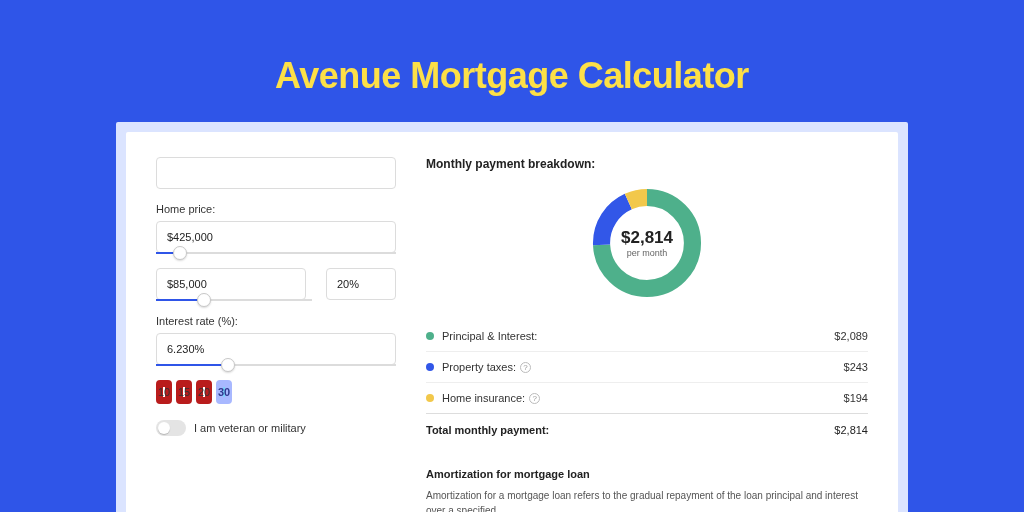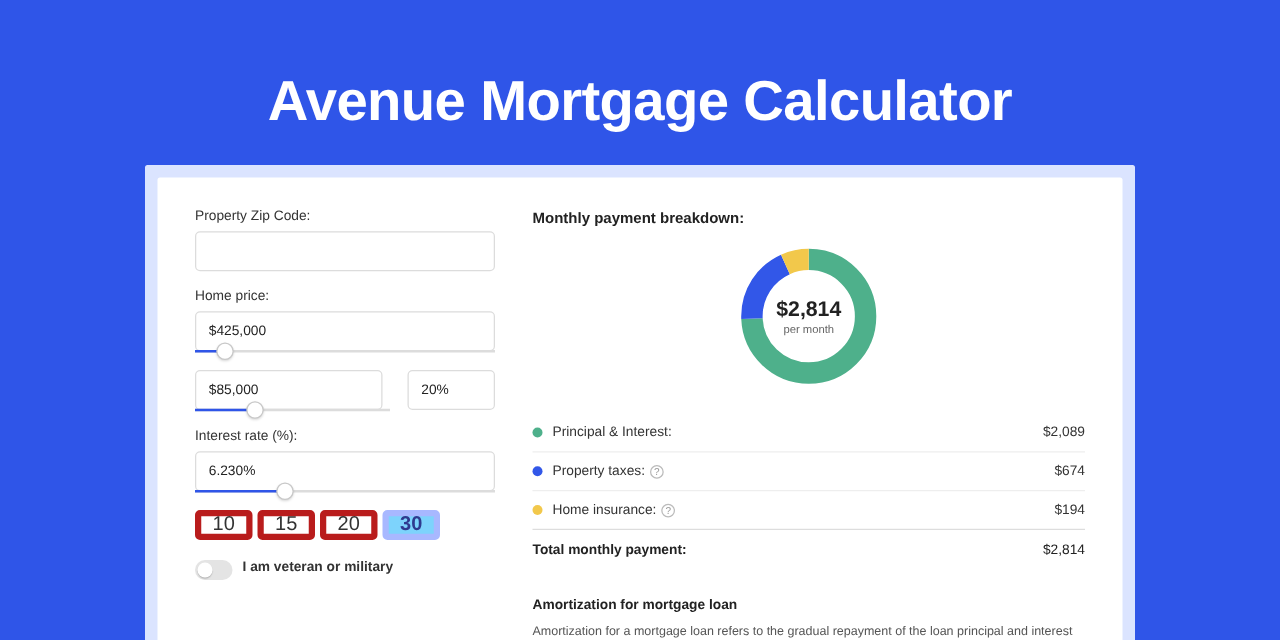--- a/index.html
+++ b/index.html
@@ -6,22 +6,22 @@
   body {
     font-family: -apple-system, BlinkMacSystemFont, "Segoe UI", Arial, sans-serif;
     background: #2f55e8;
     width: 1024px;
     height: 512px;
     overflow: hidden;
     position: relative;
   }
   .page-title {
     text-align: center;
-    color: #ffffff;
-    font-size: 45px;
+    color: #fde047;
+    font-size: 36px;
     font-weight: 700;
     padding: 55px 0 25px;
     letter-spacing: -0.5px;
   }
   .outer {
     background: #dbe4ff;
     width: 792px;
     margin: 0 auto;
     padding: 10px 10px 0 10px;
     border-radius: 2px 2px 0 0;
@@ -71,42 +71,42 @@
     top: 50%;
     width: 14px; height: 14px;
     background: #fff;
     border: 1px solid #c8c8c8;
     border-radius: 50%;
     transform: translate(-50%, -50%);
     box-shadow: 0 1px 2px rgba(0,0,0,0.15);
   }
   .period-btns { display: flex; gap: 4px; }
   .period-btn {
-    width: 46px; height: 24px;
-    border: 5px solid #b91c1c;
+    width: 16px; height: 24px;
+    border: 7px solid #b91c1c;
     background: #fff;
     border-radius: 4px;
-    font-size: 16px;
+    font-size: 11px;
     color: #333;
     display: flex;
     align-items: center;
     justify-content: center;
     cursor: pointer;
   }
   .period-btn.active {
     background: #7dd3fc;
     border-color: #a8b8ff;
     color: #2f3a8f;
     font-weight: 600;
   }
   .toggle-row {
     display: flex;
+    align-items: center;
     gap: 8px;
     margin-top: 16px;
-    font-weight: bold;
   }
   .toggle {
     width: 30px; height: 16px;
     background: #e4e4e4;
     border-radius: 10px;
     position: relative;
   }
   .toggle::after {
     content: "";
     position: absolute;
@@ -198,21 +198,20 @@
 <body>
 
 <h1 class="page-title">Avenue Mortgage Calculator</h1>
 
 <div class="outer">
   <div class="card">
 
     <div class="left-col">
 
       <div class="field">
-        <label class="field-label">Property Zip Code:</label>
         <input class="text-input" type="text" value="" style="">
       </div>
 
       <div class="field">
         <label class="field-label">Home price:</label>
         <input class="text-input" type="text" value="$425,000" style="">
         <div class="slider-track">
           <div class="slider-fill" style="width:10%"></div>
           <div class="slider-thumb" style="left:10%"></div>
         </div>
@@ -273,21 +272,21 @@
 
       <div id="legend">
           <div class="legend-row">
             <span class="dot" style="background: rgb(78, 176, 139);"></span>
             <span class="legend-label">Principal &amp; Interest:</span>
             <span class="legend-value">$2,089</span>
           </div>
           <div class="legend-row">
             <span class="dot" style="background: rgb(50, 87, 232);"></span>
             <span class="legend-label">Property taxes: <span class="help">?</span></span>
-            <span class="legend-value">$674</span>
+            <span class="legend-value">$243</span>
           </div>
           <div class="legend-row">
             <span class="dot" style="background: rgb(242, 200, 75);"></span>
             <span class="legend-label">Home insurance: <span class="help">?</span></span>
             <span class="legend-value">$194</span>
           </div>
         </div>
 
       <div class="total-row">
         <span class="legend-label">Total monthly payment:</span>

